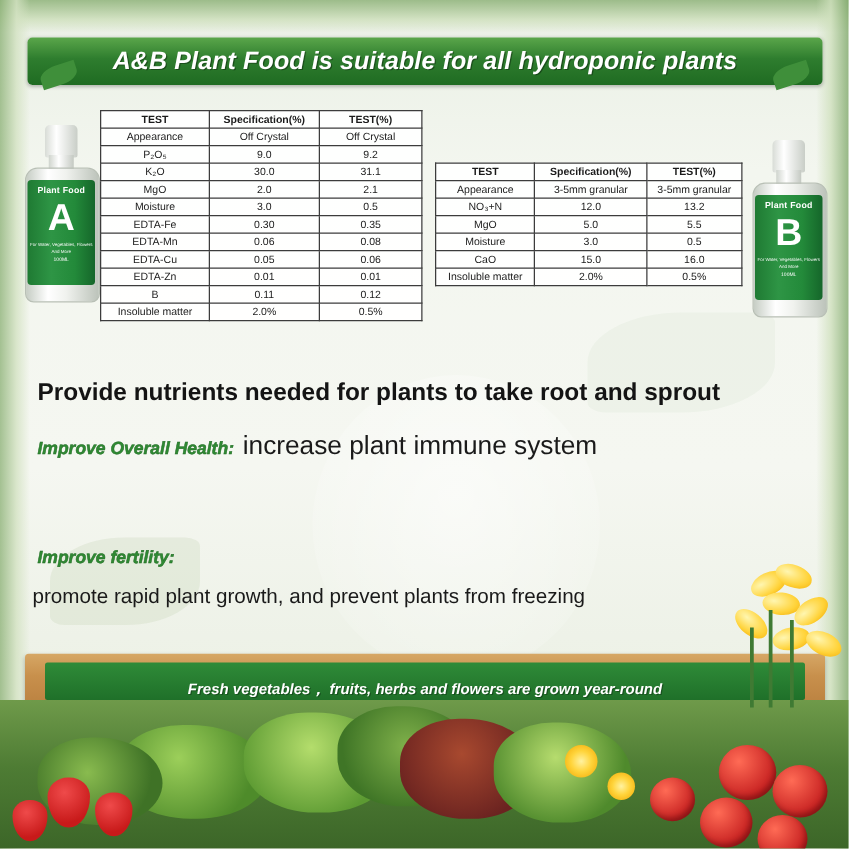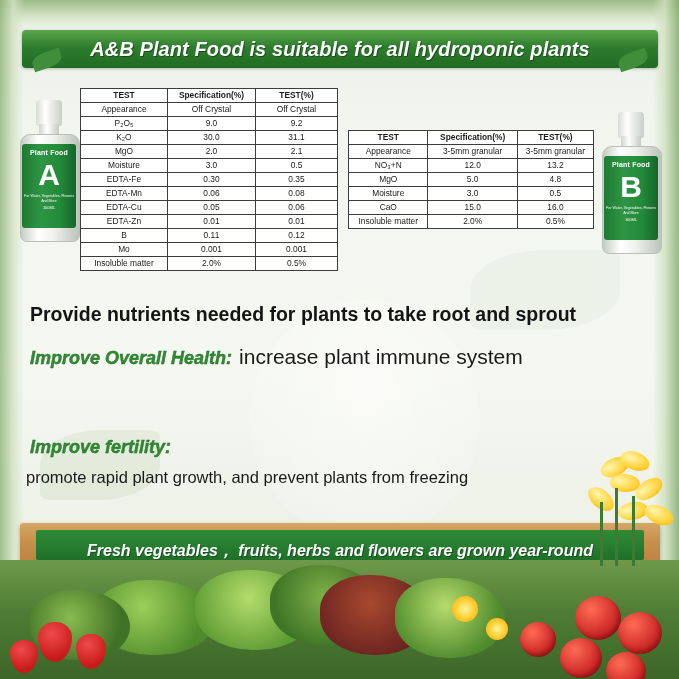--- a/index.html
+++ b/index.html
@@ -186,21 +186,21 @@
   
   .feature {
     position: absolute;
     left: 30px;
     width: 630px;
     display: flex;
     align-items: baseline;
     gap: 7px;
   }
   .feature .lead {
-    font-size: 18px;
+    font-size: 14px;
     font-weight: bold;
     font-style: italic;
     color: #2f8a33;
     -webkit-text-stroke: 0.4px #1f6b22;
     white-space: nowrap;
   }
   .feature .rest {
     font-size: 21px;
     color: #1a1a1a;
     white-space: nowrap;
@@ -233,21 +233,21 @@
   .sign .inner {
     position: absolute;
     left: 16px; top: 7px;
     width: 608px; height: 30px;
     background: linear-gradient(180deg, #2f8b38 0%, #1f7029 100%);
     border-radius: 2px;
     display: flex; align-items: center; justify-content: center;
   }
   .sign .inner .sign-text {
     color: #fff;
-    font-size: 16px;
+    font-size: 12px;
     font-weight: bold;
     font-style: italic;
     white-space: nowrap;
     text-shadow: 1px 1px 0 rgba(0,0,0,0.3);
     margin-top: 12px;
   }
   .post {
     position: absolute;
     width: 13px; height: 60px;
     background: linear-gradient(90deg, #b07c41 0%, #d2a163 45%, #a06f36 100%);
@@ -398,25 +398,20 @@
           <td>EDTA-Zn</td>
           <td>0.01</td>
           <td>0.01</td>
         </tr>
         <tr>
           <td>B</td>
           <td>0.11</td>
           <td>0.12</td>
         </tr>
         <tr>
-          <td>Mo</td>
-          <td>0.001</td>
-          <td>0.001</td>
-        </tr>
-        <tr>
           <td>Insoluble matter</td>
           <td>2.0%</td>
           <td>0.5%</td>
         </tr>
       </tbody>
   </table>
 
   <table class="spec table-b">
     <thead>
       <tr>
@@ -432,21 +427,21 @@
           <td>3-5mm granular</td>
         </tr>
         <tr>
           <td>NO₃+N</td>
           <td>12.0</td>
           <td>13.2</td>
         </tr>
         <tr>
           <td>MgO</td>
           <td>5.0</td>
-          <td>4.8</td>
+          <td>5.5</td>
         </tr>
         <tr>
           <td>Moisture</td>
           <td>3.0</td>
           <td>0.5</td>
         </tr>
         <tr>
           <td>CaO</td>
           <td>15.0</td>
           <td>16.0</td>

